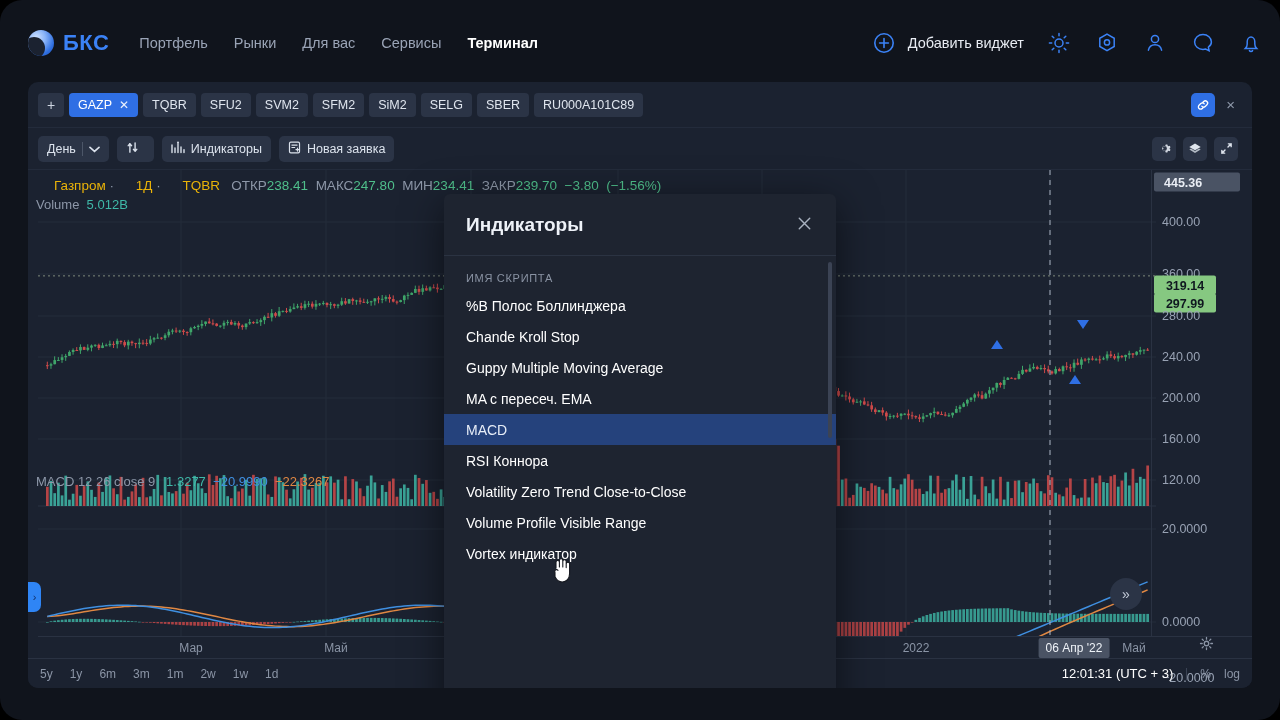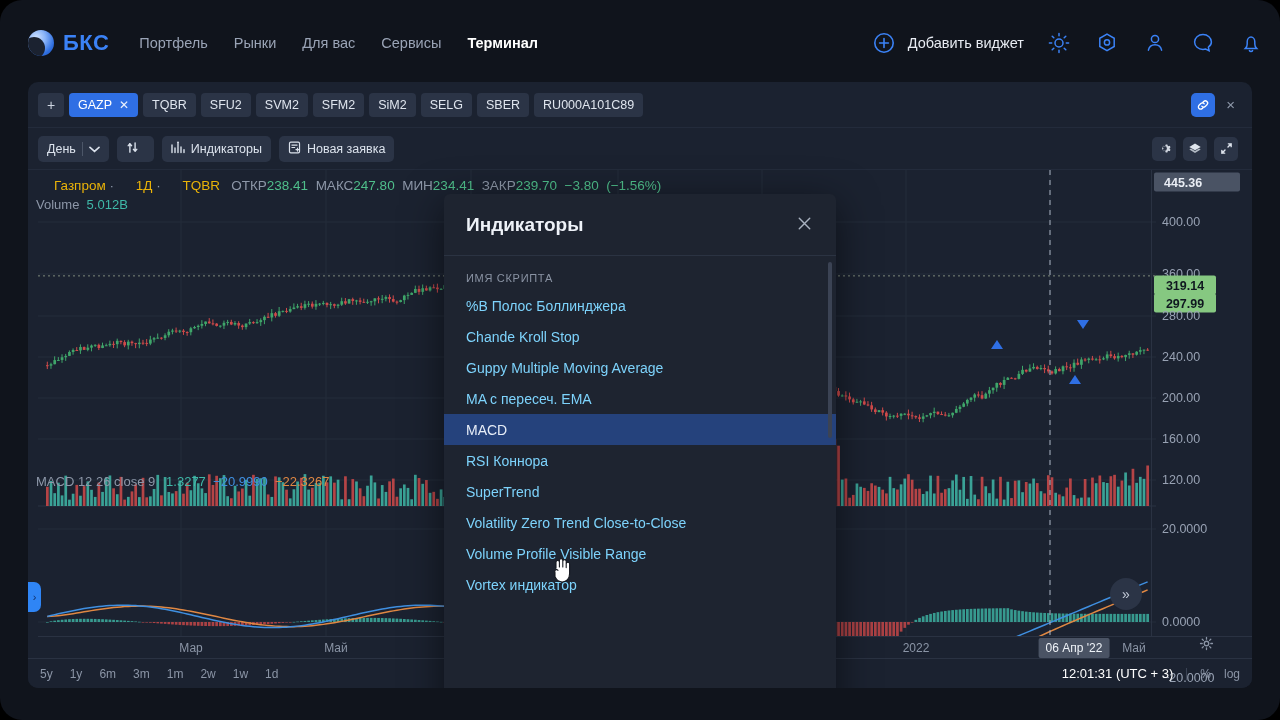--- a/index.html
+++ b/index.html
@@ -174,21 +174,21 @@
   .modal-close { margin-left: auto; color: #a9b2c0; font-size: 20px; cursor: pointer; line-height: 1;}
   .modal-search {
     height: 50px; display: flex; align-items: center; gap: 12px; padding: 0 22px;
     border-bottom: 1px solid #2b3342; flex: none;
   }
   .search-ph { color: #8a93a3; font-size: 14.5px; }
   .modal-list { flex: 1; position: relative; overflow: hidden; padding-top: 8px;}
   .col-head { color: #8a93a3; font-size: 11px; letter-spacing: .7px; padding: 8px 22px 6px; }
   .list-item {
     height: 31px; display: flex; align-items: center; padding: 0 22px;
-    color: #7dd3fc; font-size: 14px; cursor: pointer;
+    color: #ffffff; font-size: 14px; cursor: pointer;
   }
   .list-item.selected { background: #25427c; color: #e7edf7; }
   .scroll-thumb {
     position: absolute; right: 4px; top: 6px; width: 4px; height: 176px;
     background: #3b4354; border-radius: 2px; cursor: pointer;
   }
   .cursor-hand {
     position: absolute; left: 524px; top: 473px; width: 26px; height: 30px; z-index: 60;
     pointer-events: none;
   }
@@ -1659,21 +1659,20 @@
         </div>
       </div>
       <div class="modal-list">
         <div class="col-head">ИМЯ СКРИПТА</div>
         <div class="list-item">%B Полос Боллинджера</div>
         <div class="list-item">Chande Kroll Stop</div>
         <div class="list-item">Guppy Multiple Moving Average</div>
         <div class="list-item">MA с пересеч. EMA</div>
         <div class="list-item selected">MACD</div>
         <div class="list-item">RSI Коннора</div>
-        <div class="list-item">SuperTrend</div>
         <div class="list-item">Volatility Zero Trend Close-to-Close</div>
         <div class="list-item">Volume Profile Visible Range</div>
         <div class="list-item">Vortex индикатор</div>
         <div class="scroll-thumb"></div>
       </div>
     </div>
 
     <div class="cursor-hand">
       <svg width="26" height="30" viewBox="0 0 26 30">
         <path d="M4 13V7.2a1.7 1.7 0 013.4 0V12V5.4a1.7 1.7 0 013.4 0V12V6.4a1.7 1.7 0 013.4 0V12.6V9a1.7 1.7 0 013.4 0v9.6c0 5-3 8.4-7.4 8.4-3.6 0-5.4-1.6-7.2-5.2L3 17.6c-.6-1.2-.2-2.3.8-2.8 1-.5 2 0 2.4 1" fill="#ffffff" stroke="#15181f" stroke-width="1.1" stroke-linejoin="round"></path>

